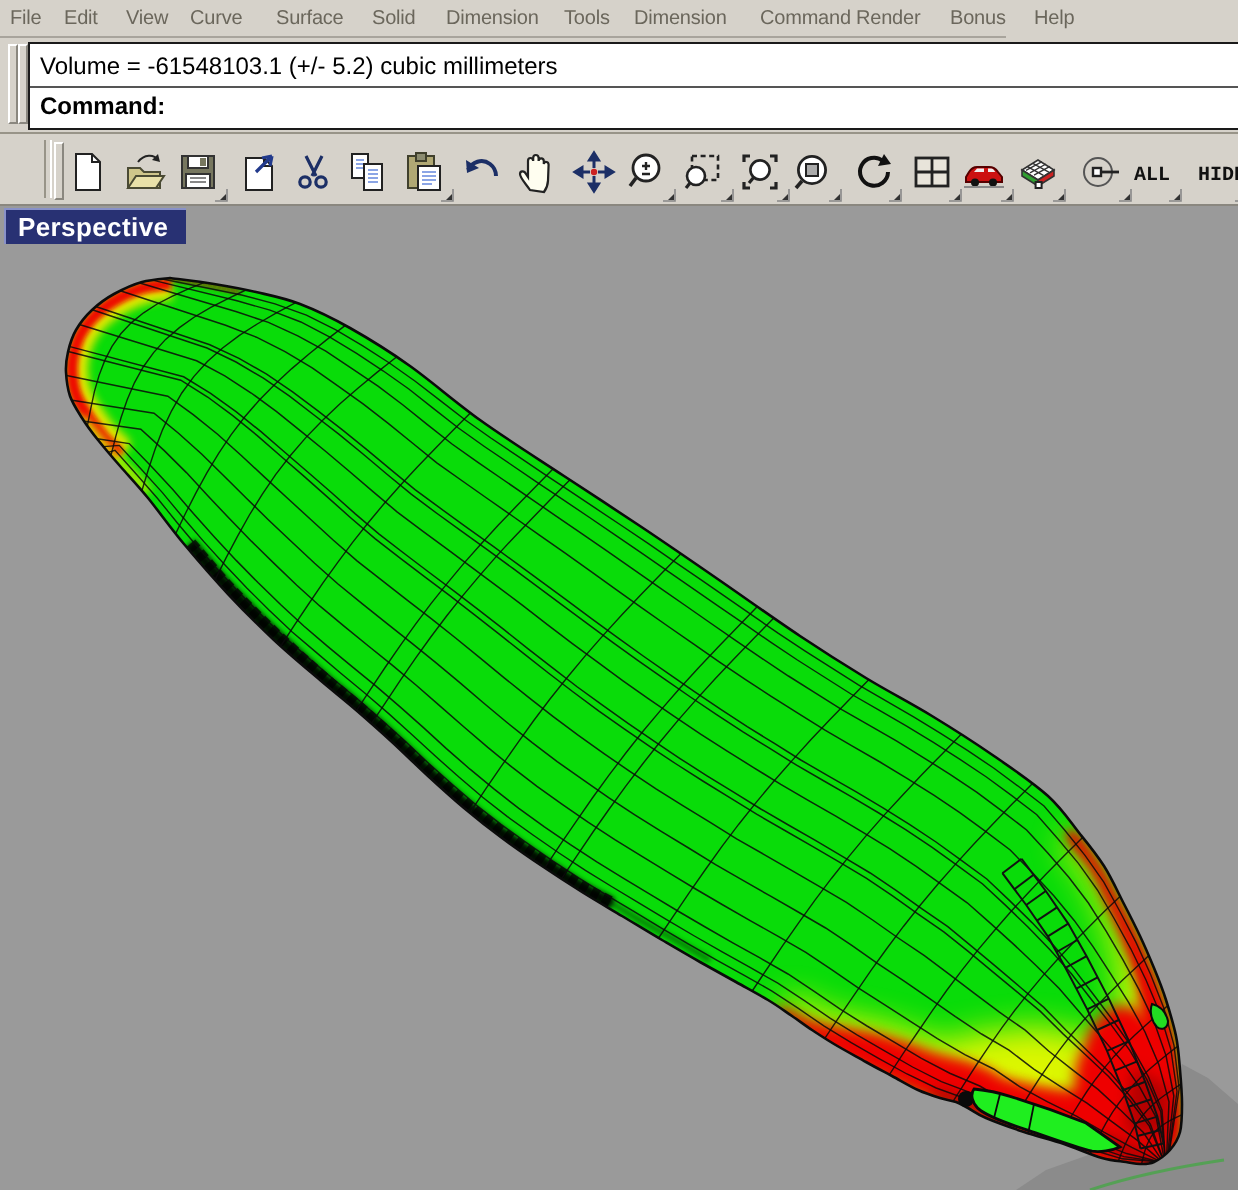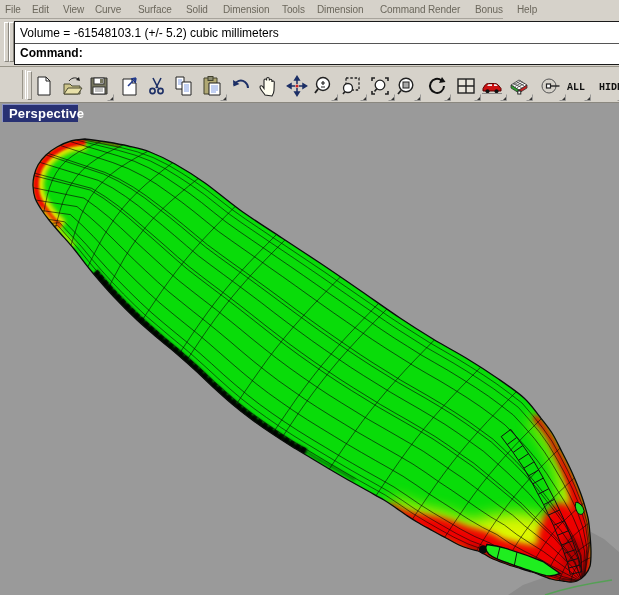--- a/index.html
+++ b/index.html
@@ -15,21 +15,21 @@
   #cmdsep{position:absolute;left:0;top:21px;width:604px;height:1px;background:#555;}
   #dockline{position:absolute;left:0;top:66px;width:619px;height:2px;
     border-top:1px solid #989488;border-bottom:1px solid #fff;}
   #toolbar{position:absolute;left:0;top:68px;width:619px;height:34px;background:#d6d2ca;
     border-bottom:1px solid #8a877f;padding-left:40px;}
   .ic{position:absolute;top:7px;width:24px;height:24px;}
   .tri{position:absolute;right:-2px;bottom:-2px;}
   #tbsep{position:absolute;left:22px;top:2px;width:2px;height:29px;
     border-left:1px solid #989488;border-right:1px solid #fff;}
   #viewport{position:absolute;left:0;top:103px;width:619px;height:492px;background:#9a9a9a;}
-  #vplabel{position:absolute;left:2px;top:104px;width:76px;height:18px;background:#283173;
+  #vplabel{position:absolute;left:2px;top:104px;width:91px;height:18px;background:#283173;
     border-top:1px solid #8891c8;border-left:1px solid #8891c8;
     color:#fff;font-weight:bold;font-size:13px;padding-left:6px;line-height:18px;box-sizing:border-box;letter-spacing:0.2px;}
 </style></head>
 <body>
 <div id="menubar">
     <span style="position:absolute;left:5px;top:4px;">File</span>
     <span style="position:absolute;left:32px;top:4px;">Edit</span>
     <span style="position:absolute;left:63px;top:4px;">View</span>
     <span style="position:absolute;left:95px;top:4px;">Curve</span>
     <span style="position:absolute;left:138px;top:4px;">Surface</span>

